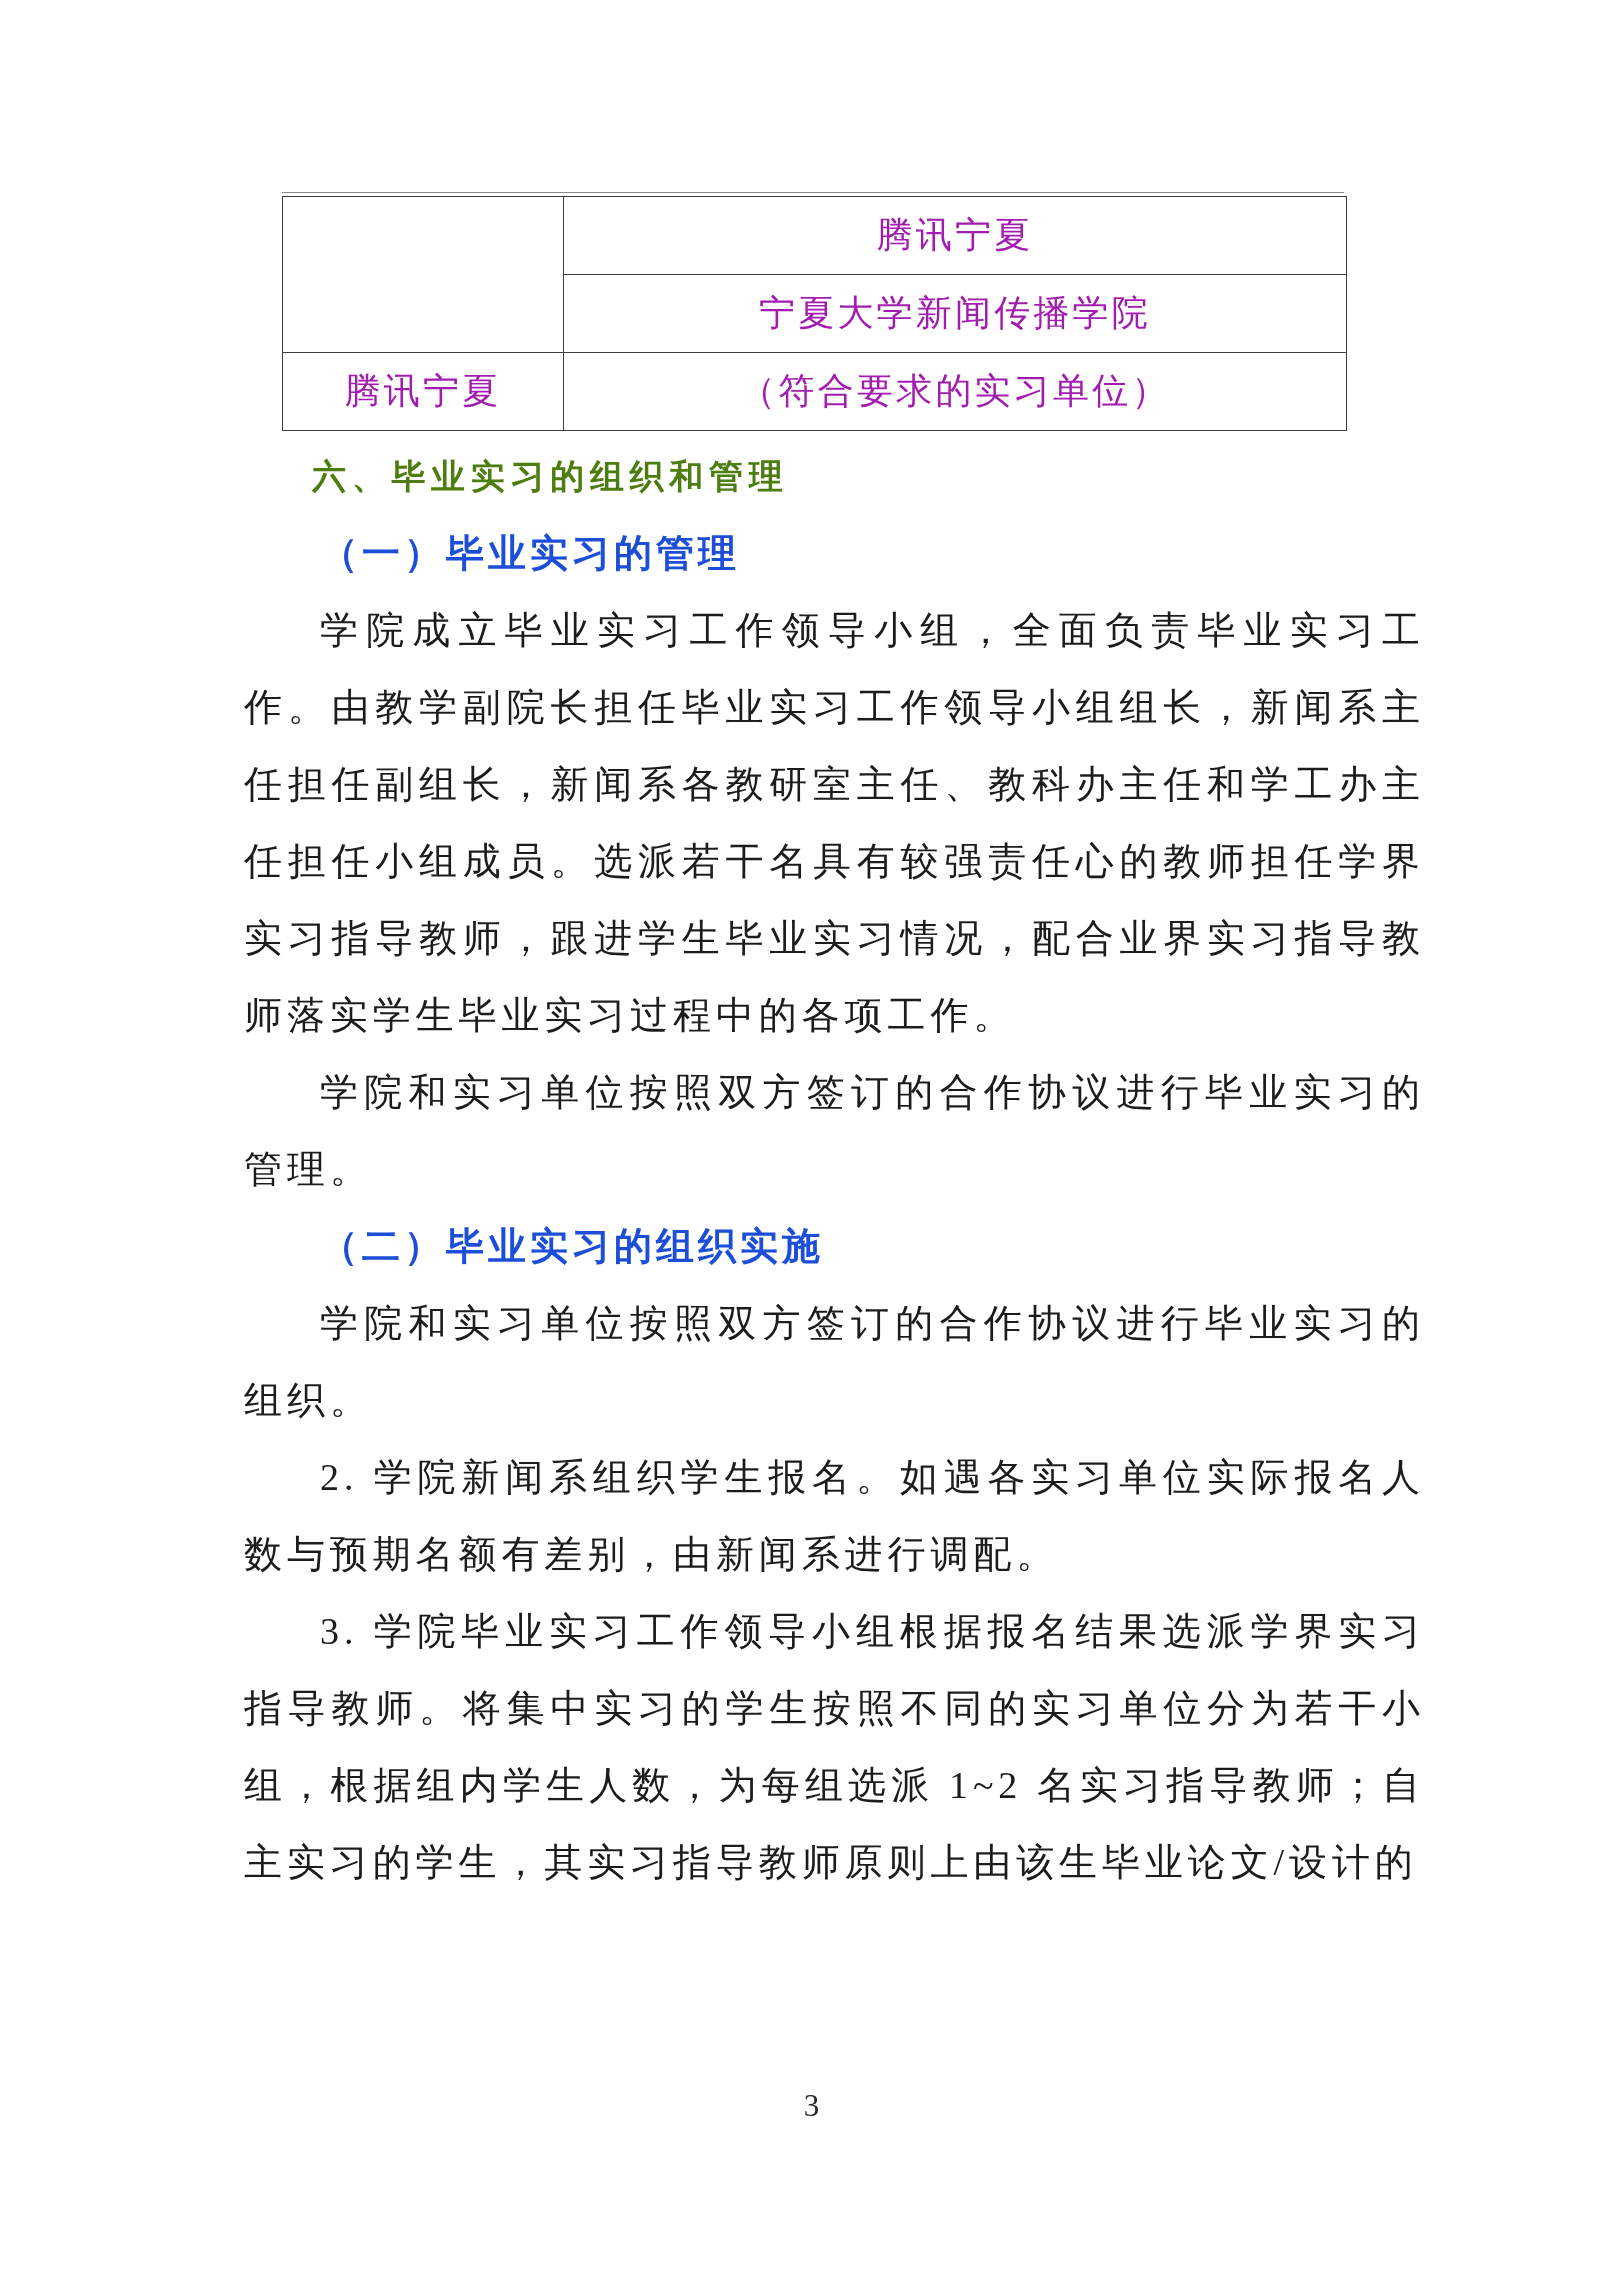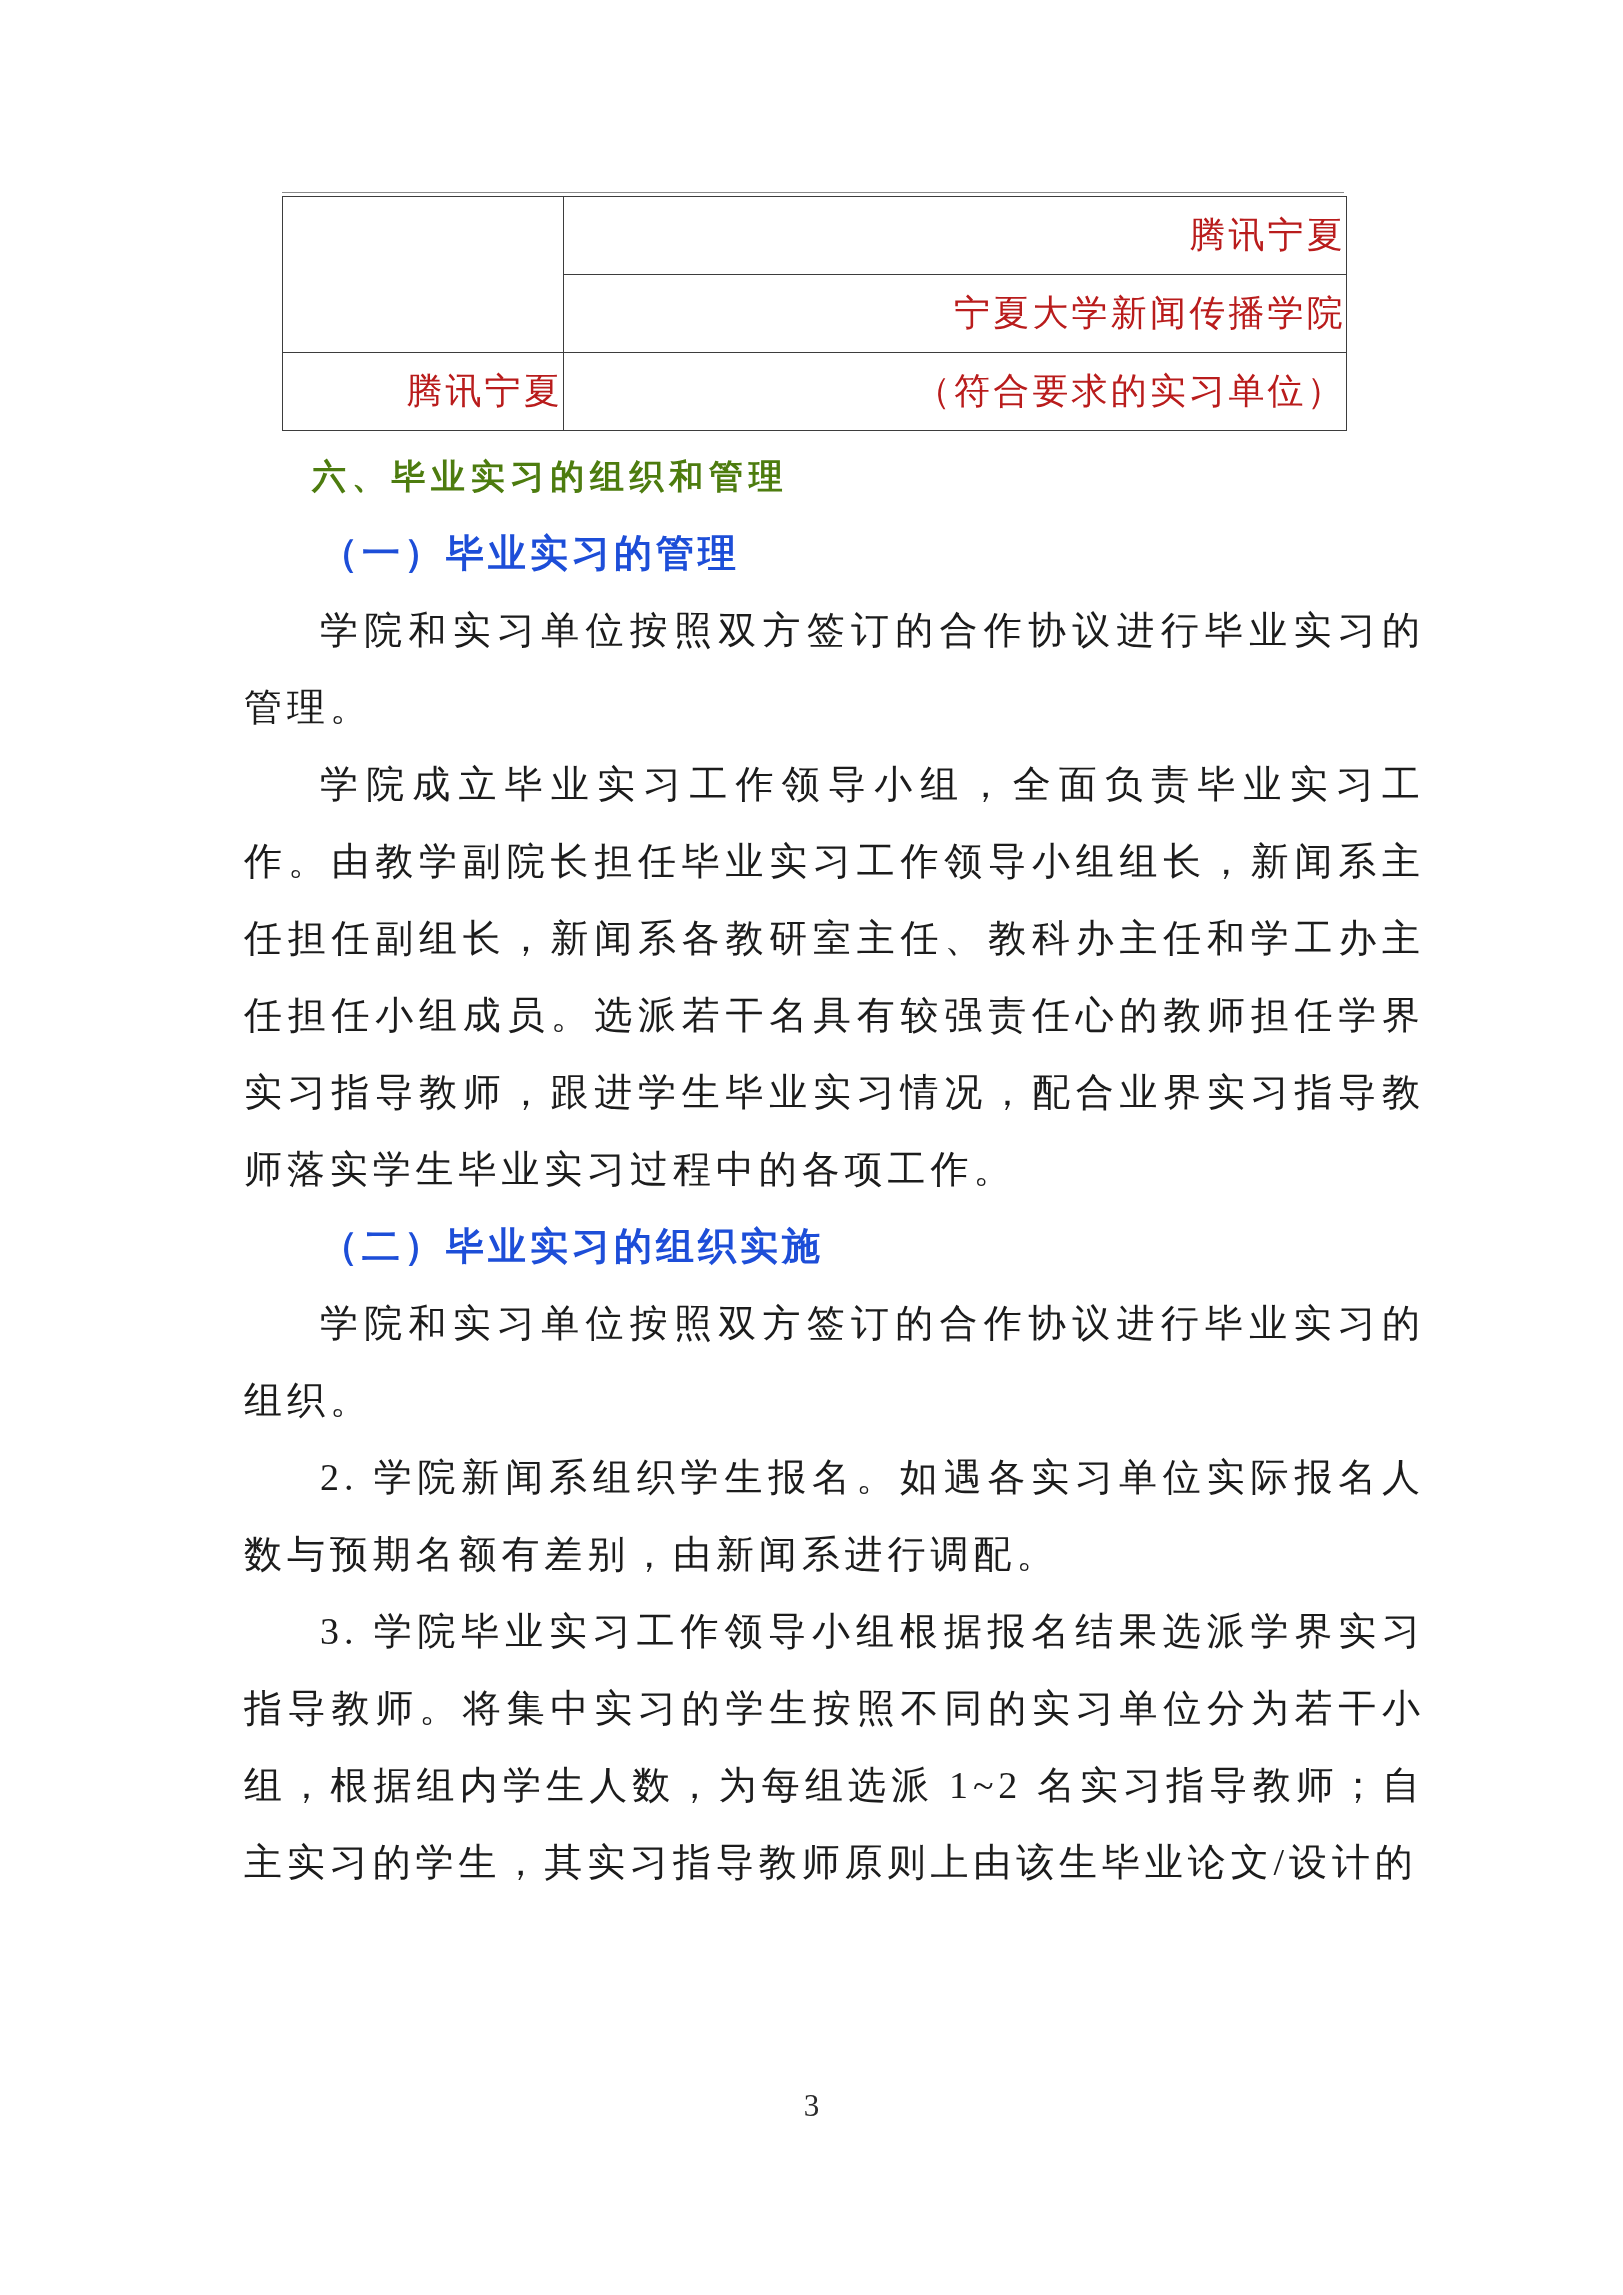--- a/index.html
+++ b/index.html
@@ -34,25 +34,25 @@
     position: absolute;
     left: 282px;
     top: 196px;
     width: 1062px;
     border-collapse: collapse;
     table-layout: fixed;
   }
   table.doc-table td {
     border: 1.6px solid #3d3d3d;
     height: 77px;
-    text-align: right;
+    text-align: center;
     vertical-align: middle;
     font-size: 36px;
     letter-spacing: 3.2px;
-    color: #b91c1c;
+    color: #a21caf;
     padding: 0;
   }
   td.col-left  { width: 280px; }
   td.col-right { width: 782px; }
 
   
   .content {
     position: absolute;
     left: 244px;
     top: 438px;
@@ -119,23 +119,23 @@
         <td class="col-right">（符合要求的实习单位）</td>
       </tr>
     </tbody>
   </table>
 
   <div class="content">
     <h1 class="section-heading">六、毕业实习的组织和管理</h1>
 
     <h2 class="sub-heading">（一）毕业实习的管理</h2>
 
+    <p class="para">学院成立毕业实习工作领导小组，全面负责毕业实习工作。由教学副院长担任毕业实习工作领导小组组长，新闻系主任担任副组长，新闻系各教研室主任、教科办主任和学工办主任担任小组成员。选派若干名具有较强责任心的教师担任学界实习指导教师，跟进学生毕业实习情况，配合业界实习指导教师落实学生毕业实习过程中的各项工作。</p>
+
     <p class="para">学院和实习单位按照双方签订的合作协议进行毕业实习的管理。</p>
-
-    <p class="para">学院成立毕业实习工作领导小组，全面负责毕业实习工作。由教学副院长担任毕业实习工作领导小组组长，新闻系主任担任副组长，新闻系各教研室主任、教科办主任和学工办主任担任小组成员。选派若干名具有较强责任心的教师担任学界实习指导教师，跟进学生毕业实习情况，配合业界实习指导教师落实学生毕业实习过程中的各项工作。</p>
 
     <h2 class="sub-heading">（二）毕业实习的组织实施</h2>
 
     <p class="para">学院和实习单位按照双方签订的合作协议进行毕业实习的组织。</p>
 
 
     <p class="para">2. 学院新闻系组织学生报名。如遇各实习单位实际报名人数与预期名额有差别，由新闻系进行调配。</p>
 
     <p class="para">3. 学院毕业实习工作领导小组根据报名结果选派学界实习指导教师。将集中实习的学生按照不同的实习单位分为若干小组，根据组内学生人数，为每组选派 1~2 名实习指导教师；自主实习的学生，其实习指导教师原则上由该生毕业论文/设计的</p>
   </div>

